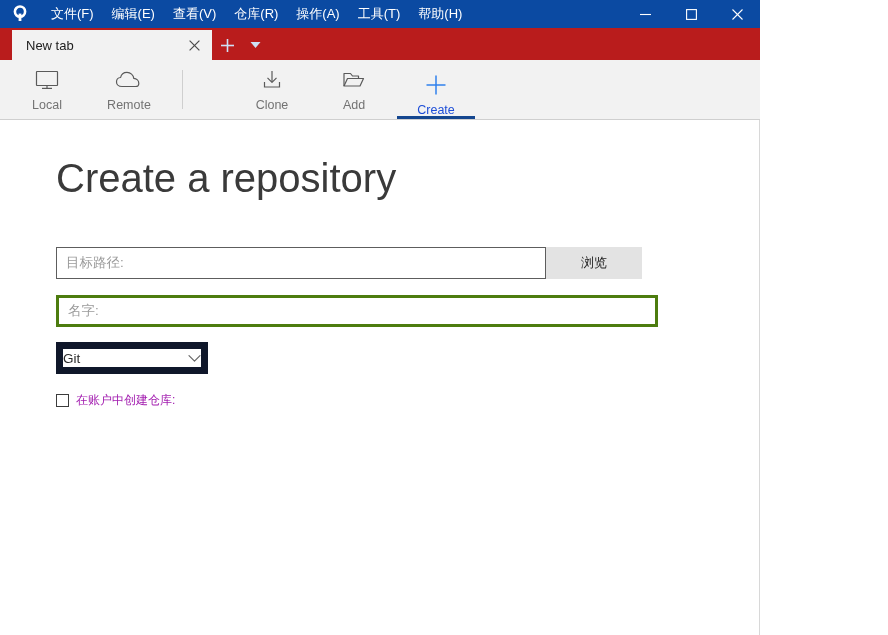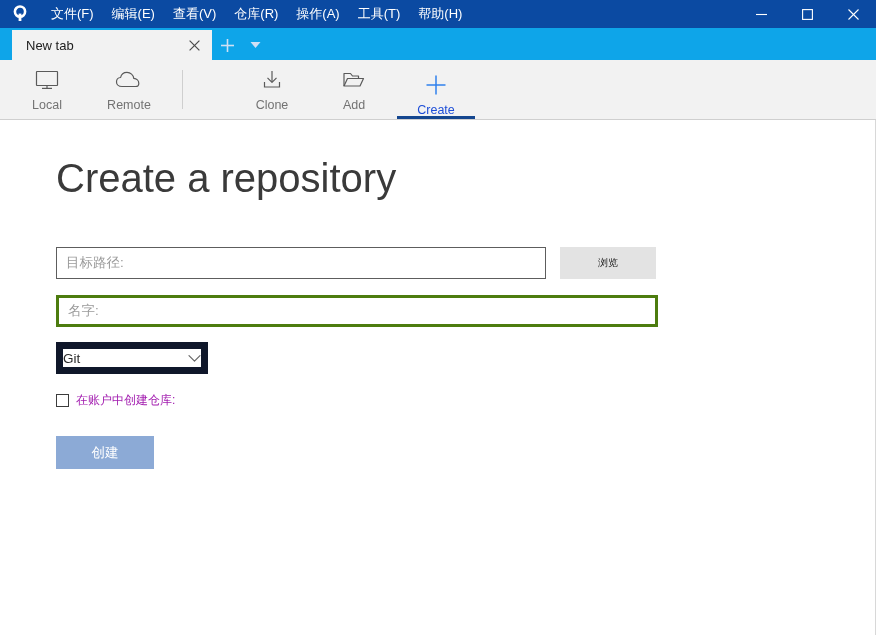--- a/index.html
+++ b/index.html
@@ -8,21 +8,21 @@
   }
   body {
     width: 888px;
     height: 635px;
     overflow: hidden;
     font-family: "Liberation Sans", "DejaVu Sans", sans-serif;
     background: #ffffff;
   }
   .app-window {
     position: relative;
-    width: 876px;
+    width: 760px;
     height: 635px;
     background: #ffffff;
     box-sizing: border-box;
     display: flex;
     flex-direction: column;
   }
 
   
   .titlebar {
     position: relative;
@@ -68,21 +68,21 @@
     display: flex;
     align-items: center;
     justify-content: center;
     color: #ffffff;
     cursor: default;
   }
 
   
   .tabstrip {
     height: 32px;
-    background: #0ea5e9;
+    background: #b91c1c;
     display: flex;
     align-items: flex-end;
     flex: 0 0 auto;
     padding-left: 12px;
     box-sizing: border-box;
   }
   .tab {
     width: 200px;
     height: 30px;
     background: #f2f2f2;
@@ -221,24 +221,23 @@
     cursor: text;
   }
   .text-input.focused { border: 1px solid #5d5d5d; }
   .text-input.normal { border: 3px solid #4d7c0f; }
   .input-path { width: 490px; }
   .input-name { width: 602px; }
 
   .browse-btn {
     width: 96px;
     height: 32px;
-    margin-left: 14px;
     background: #e3e3e3;
     border: none;
-    font-size: 10px;
+    font-size: 13px;
     color: #1e1e1e;
     font-family: Liberation Mono, monospace;
     cursor: default;
     display: flex;
     align-items: center;
     justify-content: center;
     box-sizing: border-box;
   }
 
   .select-box {
@@ -445,19 +444,16 @@
       </div>
     </div>
 
     <div class="form-row row-check">
       <div class="checkbox-row">
         <span class="checkbox-box"></span>
         <span class="checkbox-label">在账户中创建仓库:</span>
       </div>
     </div>
 
-    <div class="form-row row-submit">
-      <button class="submit-btn">创建</button>
-    </div>
 
   </div>
 
 </div>
 
 </body></html>

